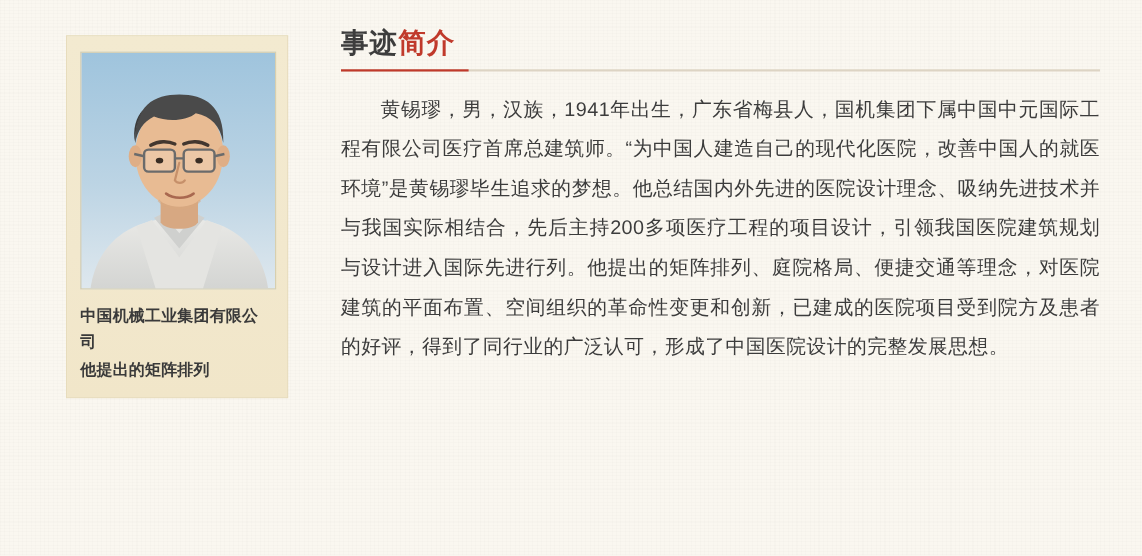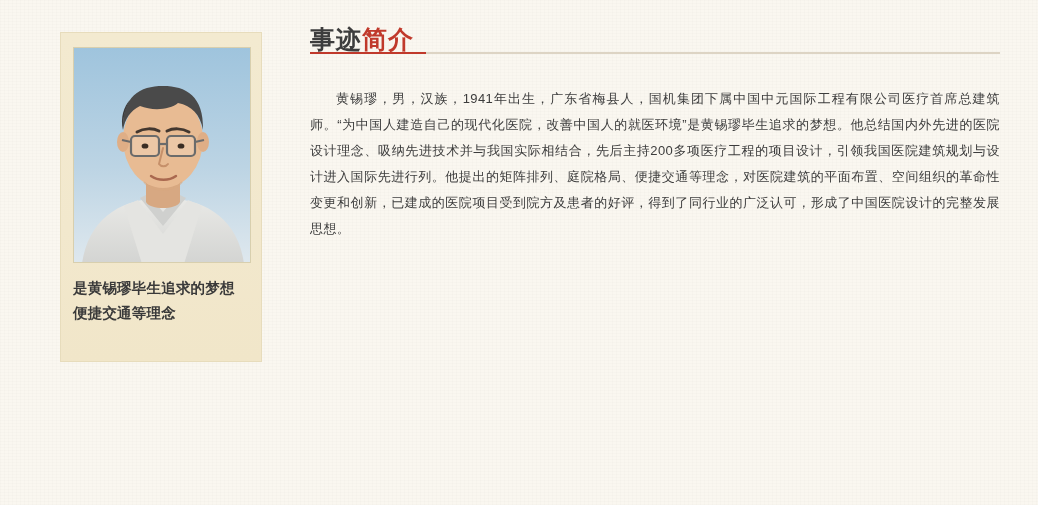--- a/index.html
+++ b/index.html
@@ -73,22 +73,22 @@
   }
   
   .content {
     flex: 1 1 auto;
     padding-left: 48px;
     padding-right: 8px;
     box-sizing: border-box;
   }
   .section-title-wrap {
     position: relative;
-    padding-bottom: 0;
-    margin-bottom: 32px;
+    padding-bottom: 11px;
+    margin-bottom: 16px;
   }
   .section-title {
     font-size: 25px;
     font-weight: bold;
     letter-spacing: 1px;
     line-height: 1.2;
     display: inline-block;
   }
   .section-title .t1 { color: #3d3d3d; }
   .section-title .t2 { color: #c0392b; }
@@ -102,21 +102,21 @@
   }
   .title-rule-accent {
     position: absolute;
     left: 0;
     bottom: 0;
     width: 116px;
     height: 2px;
     background: #c0392b;
   }
   .paragraph {
-    font-size: 13px;
+    font-size: 18px;
     line-height: 2.0;
     color: #3c3c3c;
     text-align: justify;
     text-indent: 2em;
     margin: 0 0 22px 0;
     letter-spacing: 0.4px;
   }
 </style>
 </head>
 <body>
@@ -169,22 +169,22 @@
         <ellipse cx="107" cy="98" rx="3.4" ry="2.6" fill="#3a2d24"></ellipse>
 
         <path d="M89 100 L85 116 C87 119 92 119 94 116" stroke="#c6906a" stroke-width="2" fill="none" stroke-linecap="round"></path>
 
         <path d="M77 128 C84 133 95 133 102 128" stroke="#a9684f" stroke-width="2.4" fill="none" stroke-linecap="round"></path>
 
         <path d="M70 134 C78 144 100 144 108 134" stroke="#d8a87f" stroke-width="2" fill="none" opacity="0.6"></path>
       </svg>
     </div>
     <div class="profile-text">
-      <span class="org">是黄锡璆毕生追求的梦想</span>
-      <span class="role">便捷交通等理念</span>
+      <span class="org">中国机械工业集团有限公司</span>
+      <span class="role">他提出的矩阵排列</span>
     </div>
   </div>
 
   <div class="content">
     <div class="section-title-wrap">
       <div class="section-title">
         <span class="t1">事迹</span><span class="t2">简介</span>
       </div>
       <div class="title-rule"></div>
       <div class="title-rule-accent"></div>

